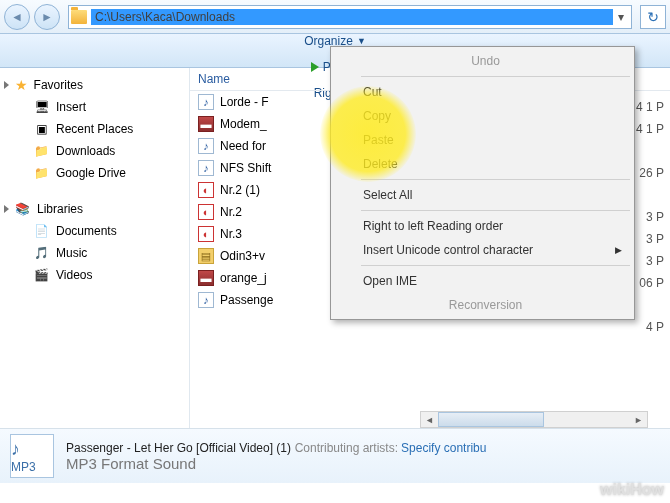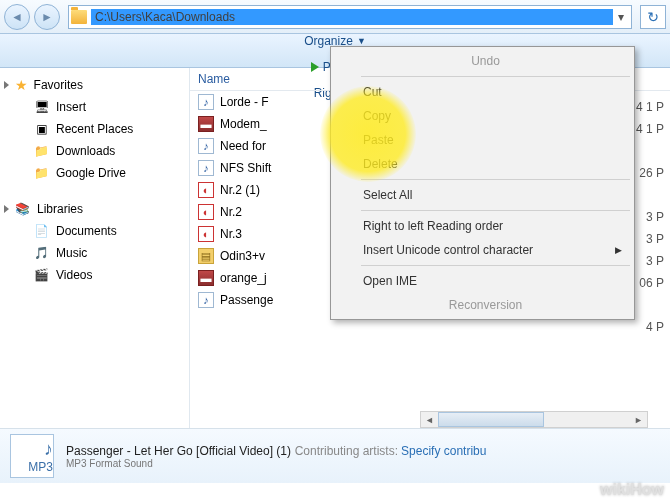--- a/index.html
+++ b/index.html
@@ -38,24 +38,24 @@
 .mi.enabled { cursor: pointer; }
 .mi.disabled { color: #999; text-align: center; }
 .msep { height: 1px; background: #d0d0d0; margin: 3px 2px 3px 28px; }
 .mi .sub { position: absolute; right: 10px; top: 7px; font-size: 9px; }
 .highlight { position: absolute; left: 320px; top: 86px; width: 96px; height: 96px; border-radius: 50%; background: radial-gradient(circle, rgba(255,235,30,.85) 0%, rgba(255,235,30,.78) 55%, rgba(255,235,30,0) 72%); z-index: 200; pointer-events: none; }
 .scrollbar { position: absolute; bottom: 0; left: 230px; right: 22px; height: 17px; background: #f0f0f0; border: 1px solid #d0d0d0; display: flex; }
 .sb-arrow { width: 17px; display: flex; align-items: center; justify-content: center; color: #666; cursor: pointer; font-size: 9px; }
 .sb-track { flex: 1; position: relative; }
 .sb-thumb { position: absolute; left: 0; width: 55%; height: 100%; background: linear-gradient(#e7eef6,#ccdceb); border: 1px solid #a9c5e0; cursor: pointer; }
 .details { height: 55px; border-top: 1px solid #d6e1ea; display: flex; align-items: center; padding: 4px 10px; gap: 12px; background: linear-gradient(#f5faff,#e8f2fb); }
-.details-icon { width: 44px; height: 44px; border: 1px solid #a9c5e0; background: #fff; display: flex; align-items: flex-end; justify-content: center; color: #3a6fa8; font-size: 9px; flex-direction: column; }
+.details-icon { width: 44px; height: 44px; border: 1px solid #a9c5e0; background: #fff; display: flex; align-items: flex-start; justify-content: center; color: #3a6fa8; font-size: 9px; flex-direction: column; }
 .details-icon::before { content: "♪"; font-size: 18px; }
 .details-text .title { font-size: 13px; color: #222; }
-.details-text .sub { color: #777; font-size: 10px; }
+.details-text .sub { color: #777; font-size: 15px; }
 .details-meta { color: #888; font-size: 11px; }
 .details-meta .link { color: #2a6fb5; }
 .watermark { position: absolute; right: 6px; bottom: 4px; color: #e0e0e0; font-size: 16px; font-weight: bold; z-index: 300; text-shadow: 0 0 3px rgba(0,0,0,.3); }
 </style>
 </head>
 <body>
 
 <div class="navbar">
   <div class="nav-circle">◄</div>
   <div class="nav-circle">►</div>

